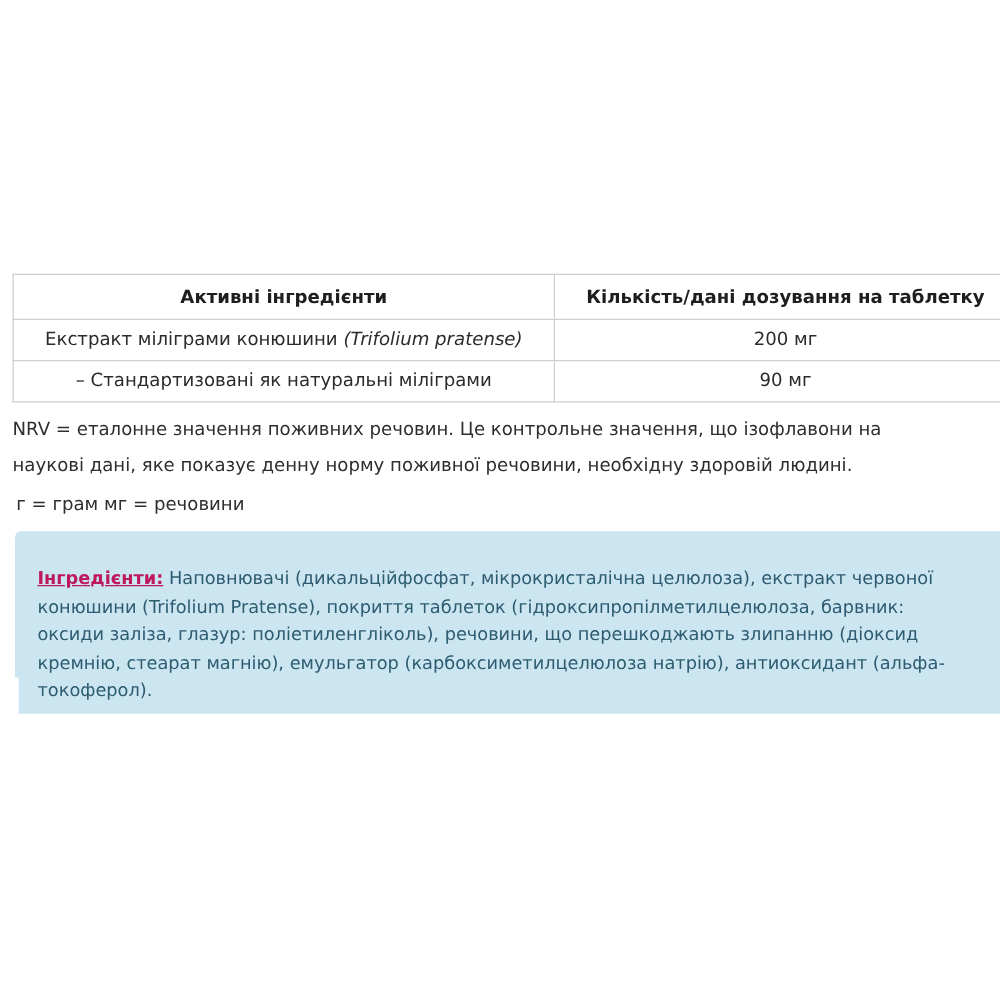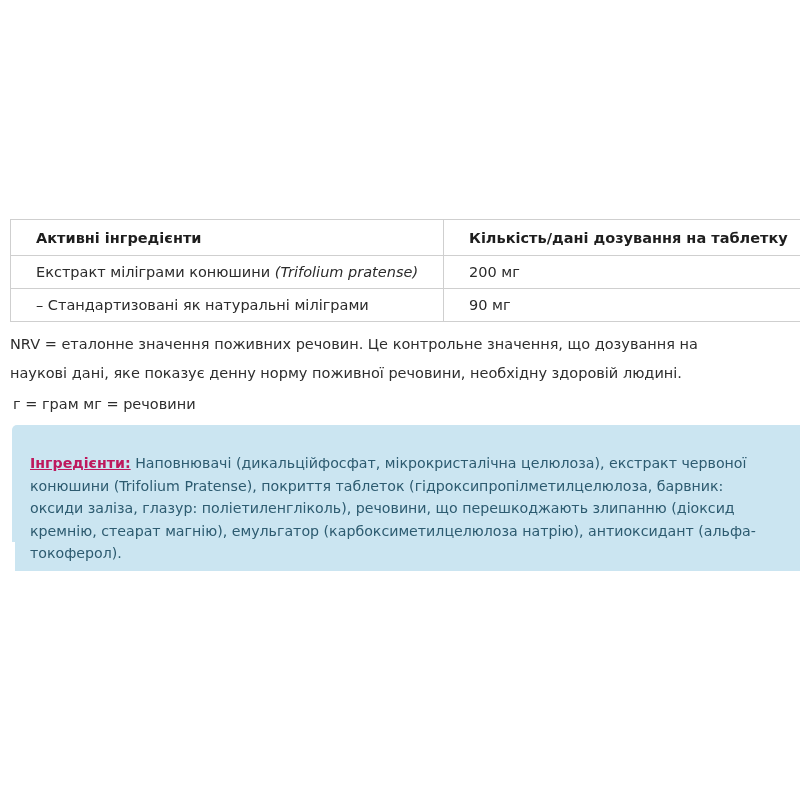--- a/index.html
+++ b/index.html
@@ -21,21 +21,21 @@
       top: 219px;
       width: 785px;
       border-collapse: collapse;
       border: 1px solid #cfcfcf;
       font-size: 14.5px;
       color: #2b2b2b;
     }
     .ingr-table td, .ingr-table th {
       border: 1px solid #cfcfcf;
       padding: 0 25px;
-      text-align: left;
+      text-align: center;
       vertical-align: middle;
       white-space: nowrap;
     }
     .ingr-table th {
       height: 35px;
       font-weight: bold;
       color: #1e1e1e;
     }
     .ingr-table td {
       height: 32px;
@@ -110,21 +110,21 @@
       <td>200 мг</td>
     </tr>
     <tr>
       <td class="col1"><span>– Стандартизовані як натуральні міліграми</span><em></em></td>
       <td>90 мг</td>
     </tr>
   </tbody>
 </table>
 
 <div class="note">
-  <div>NRV = еталонне значення поживних речовин. Це контрольне значення, що дозування на</div>
+  <div>NRV = еталонне значення поживних речовин. Це контрольне значення, що ізофлавони на</div>
   <div>наукові дані, яке показує денну норму  поживної речовини, необхідну здоровій людині.</div>
 </div>
 
 <div class="units">г = грам мг = речовини</div>
 
 <div class="ingr-box">
   <div class="ingr-text"><span class="ingr-label">Інгредієнти:</span><span> Наповнювачі (дикальційфосфат, мікрокристалічна целюлоза), екстракт червоної конюшини (Trifolium Pratense), покриття таблеток (гідроксипропілметилцелюлоза, барвник: оксиди заліза, глазур: поліетиленгліколь), речовини, що перешкоджають злипанню  (діоксид кремнію, стеарат магнію), емульгатор (карбоксиметилцелюлоза натрію), антиоксидант (альфа-токоферол).</span></div>
 </div>
 
 </body></html>

